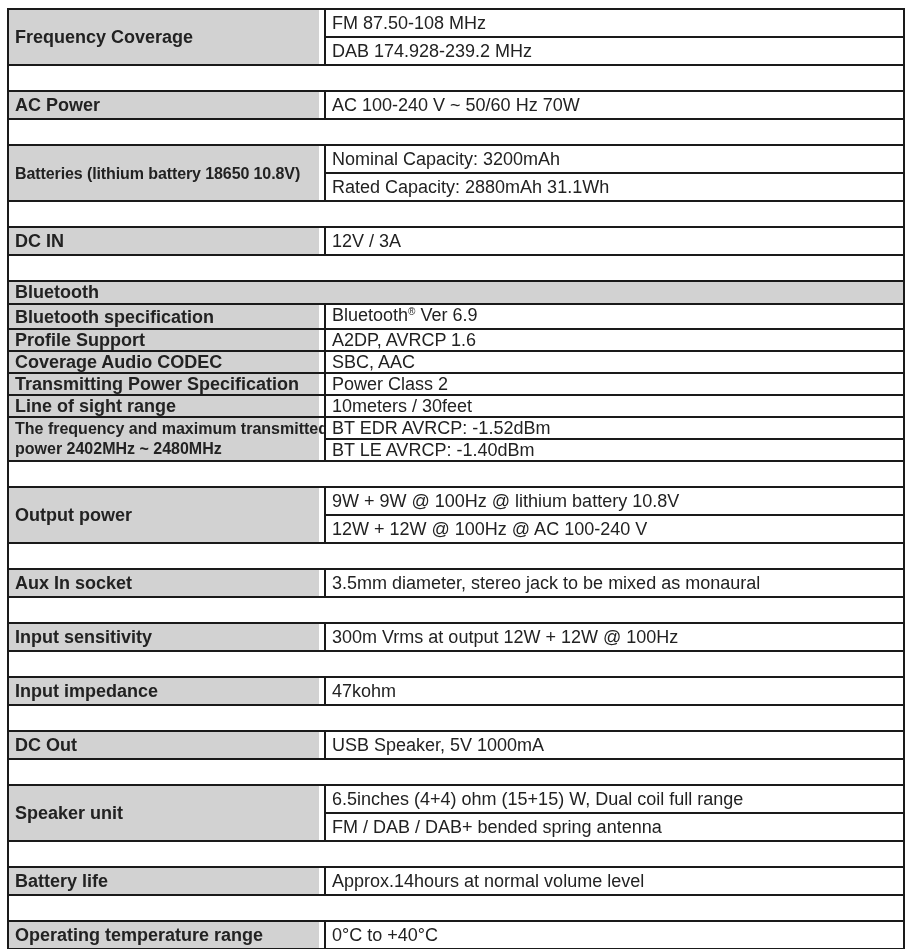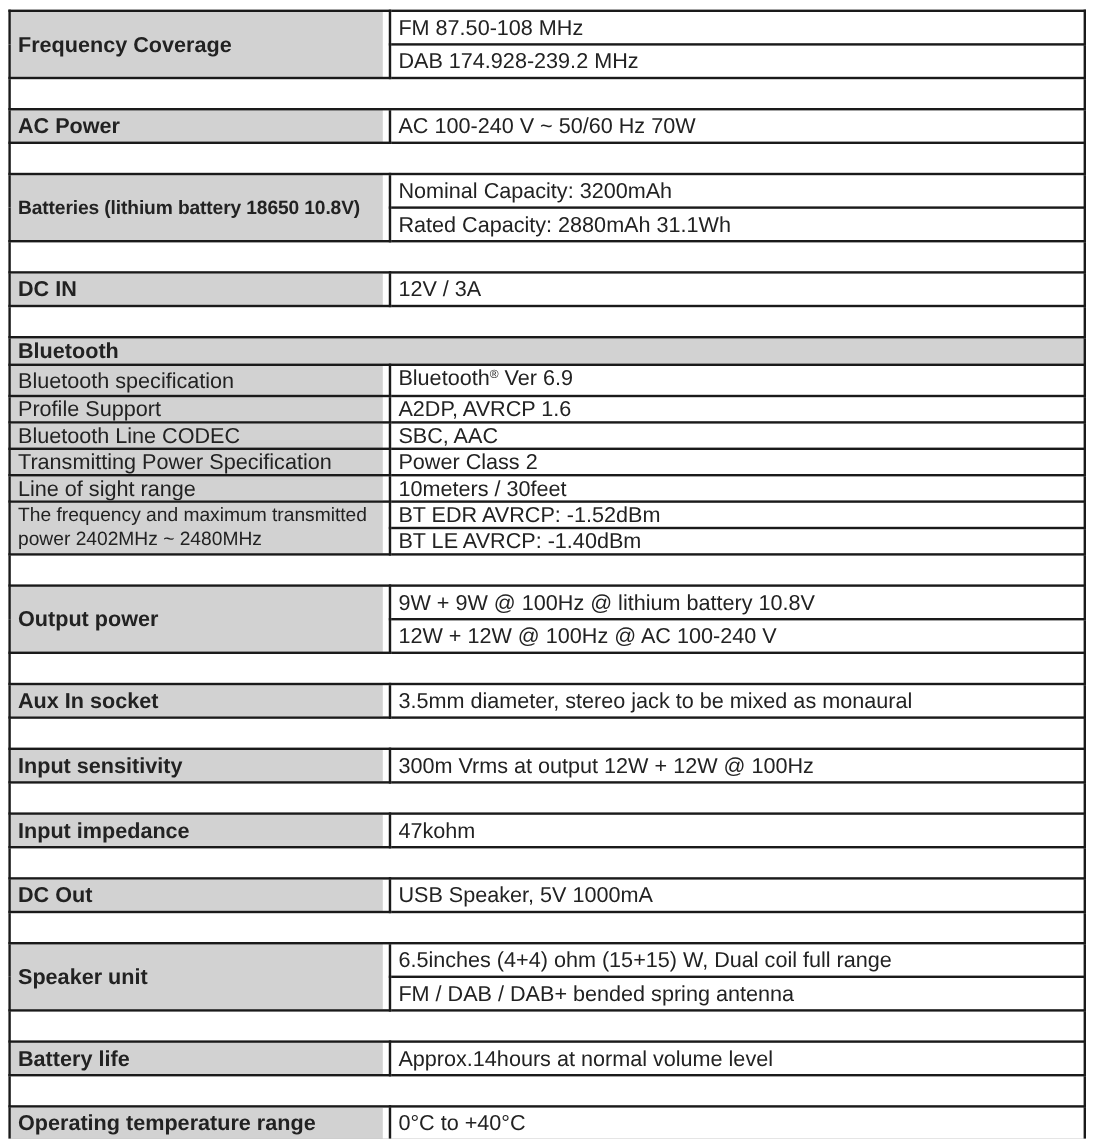--- a/index.html
+++ b/index.html
@@ -29,21 +29,21 @@
     vertical-align: middle;
     overflow: hidden;
   }
   
   td.lbl, td.lblr {
     background-image: linear-gradient(to right,
       #d2d2d2 0px, #d2d2d2 calc(100% - 5px),
       #ffffff calc(100% - 5px), #ffffff 100%);
   }
   td.lbl { font-weight: bold; }
-  td.lblr { font-weight: normal; }
+  td.lblr { font-weight: bold; }
   td.hdr {
     background: #d2d2d2;
     font-weight: bold;
   }
   td.val { background: #ffffff; }
   tr.row  td { height: 26px; }
   tr.bt   td { height: 20px; line-height: 20px; }
   tr.hrow td { height: 21px; }
   tr.gap  td { height: 24px; }
   td.fit { font-size: 16px; letter-spacing: -0.1px; }
@@ -113,21 +113,21 @@
       </tr>
       <tr class="bt">
         <td class="lblr">Bluetooth specification</td>
         <td class="val"><span>Bluetooth</span><span class="sup">®</span><span> Ver 6.9</span></td>
       </tr>
       <tr class="bt">
         <td class="lblr">Profile Support</td>
         <td class="val">A2DP, AVRCP 1.6</td>
       </tr>
       <tr class="bt">
-        <td class="lblr">Bluetooth Line CODEC</td>
+        <td class="lblr">Coverage Audio CODEC</td>
         <td class="val">SBC, AAC</td>
       </tr>
       <tr class="bt">
         <td class="lblr">Transmitting Power Specification</td>
         <td class="val">Power Class 2</td>
       </tr>
       <tr class="bt">
         <td class="lblr">Line of sight range</td>
         <td class="val">10meters / 30feet</td>
       </tr>

